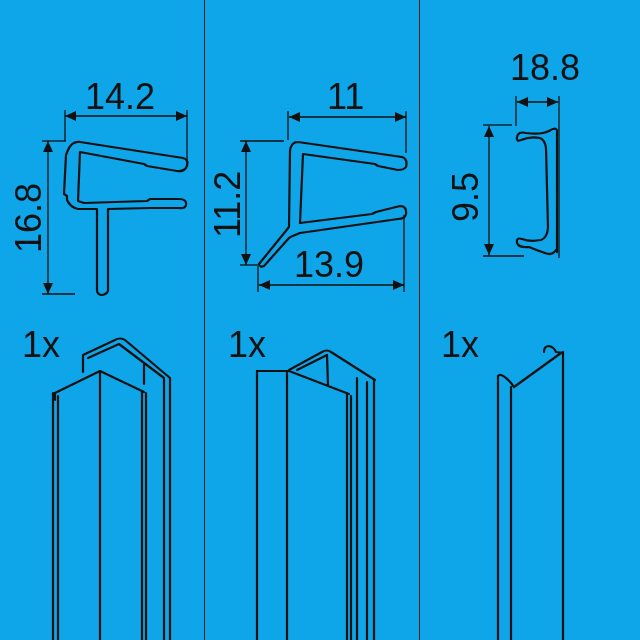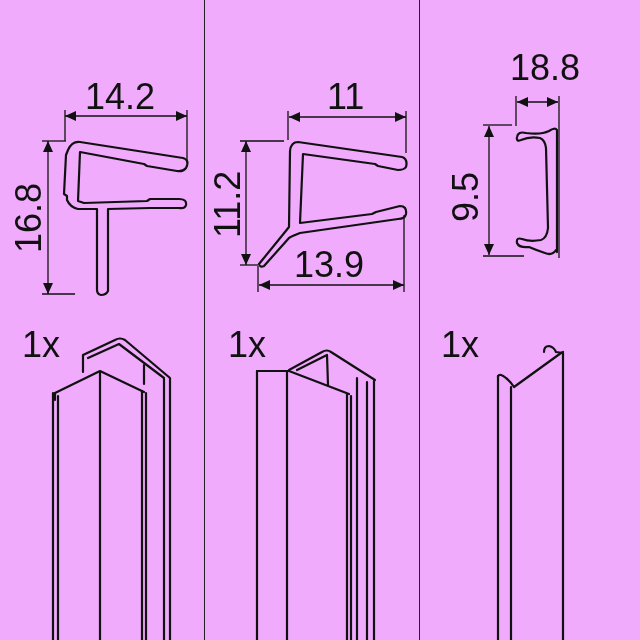--- a/index.html
+++ b/index.html
@@ -1,16 +1,16 @@
 <!DOCTYPE html>
 <html><head>
 <meta charset="utf-8">
 <style>
   html, body { margin: 0; padding: 0; background: #ffffff; }
-  .page { position: relative; width: 640px; height: 640px; background: #f0abfc; overflow: hidden; }
+  .page { position: relative; width: 640px; height: 640px; background: #0ea5e9; overflow: hidden; }
   .divider { position: absolute; top: 0; width: 1px; height: 640px; background: #222; }
   svg { position: absolute; left: 0; top: 0; }
   .dim-label { font-family: "Liberation Sans", sans-serif; font-size: 36px; fill: #111; }
   .qty-label { font-family: "Liberation Sans", sans-serif; font-size: 36px; fill: #111; }
   .stroke { fill: none; stroke: #111; stroke-width: 2.2; stroke-linejoin: round; stroke-linecap: round; }
   .thin { fill: none; stroke: #111; stroke-width: 1.3; }
   .arrow { fill: #111; }
 </style>
 </head>
 <body>

